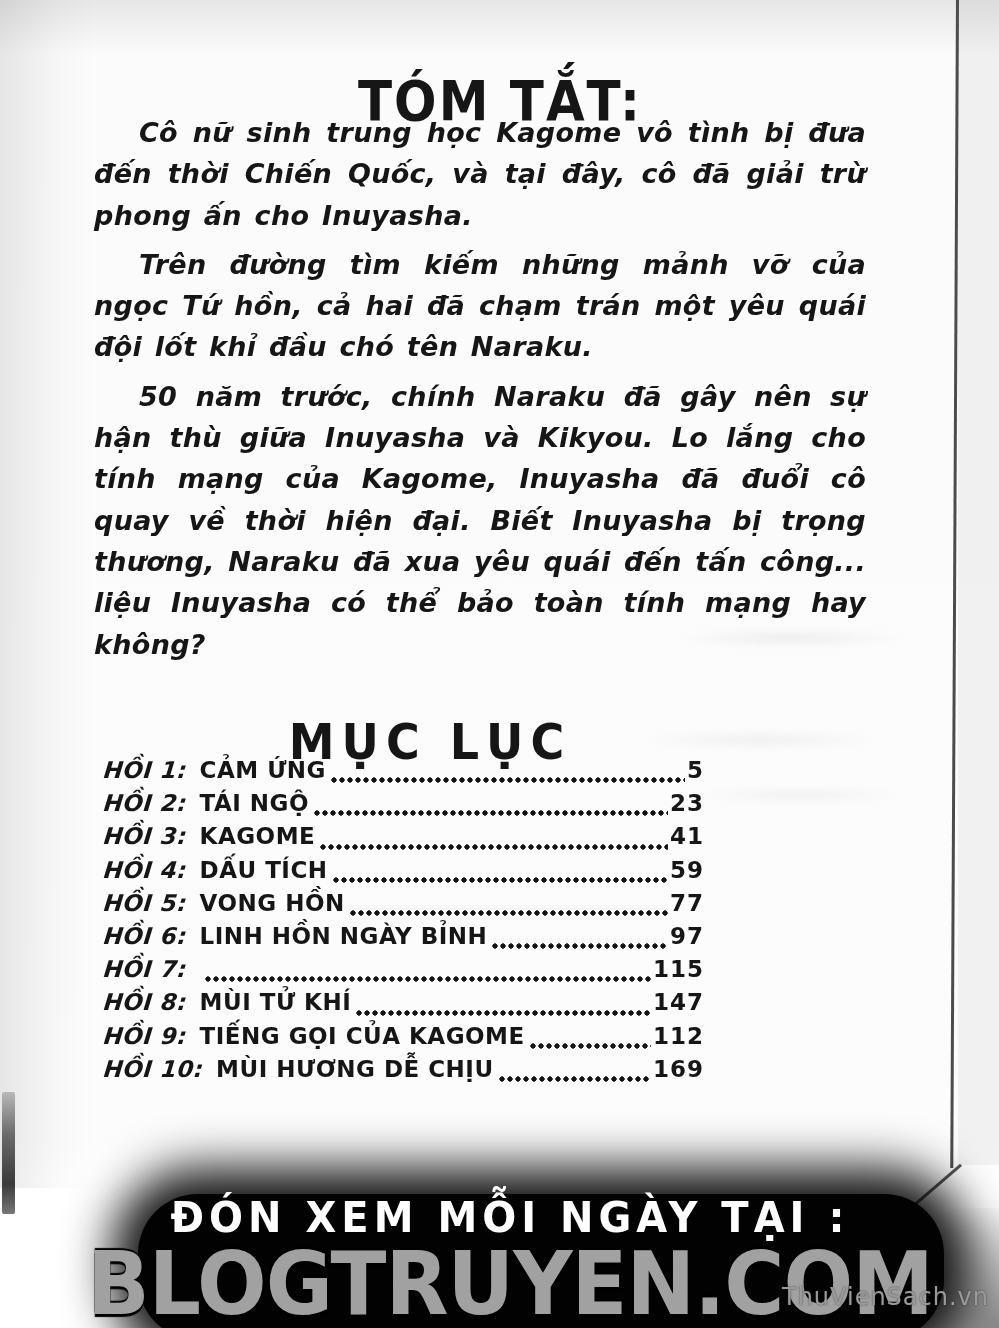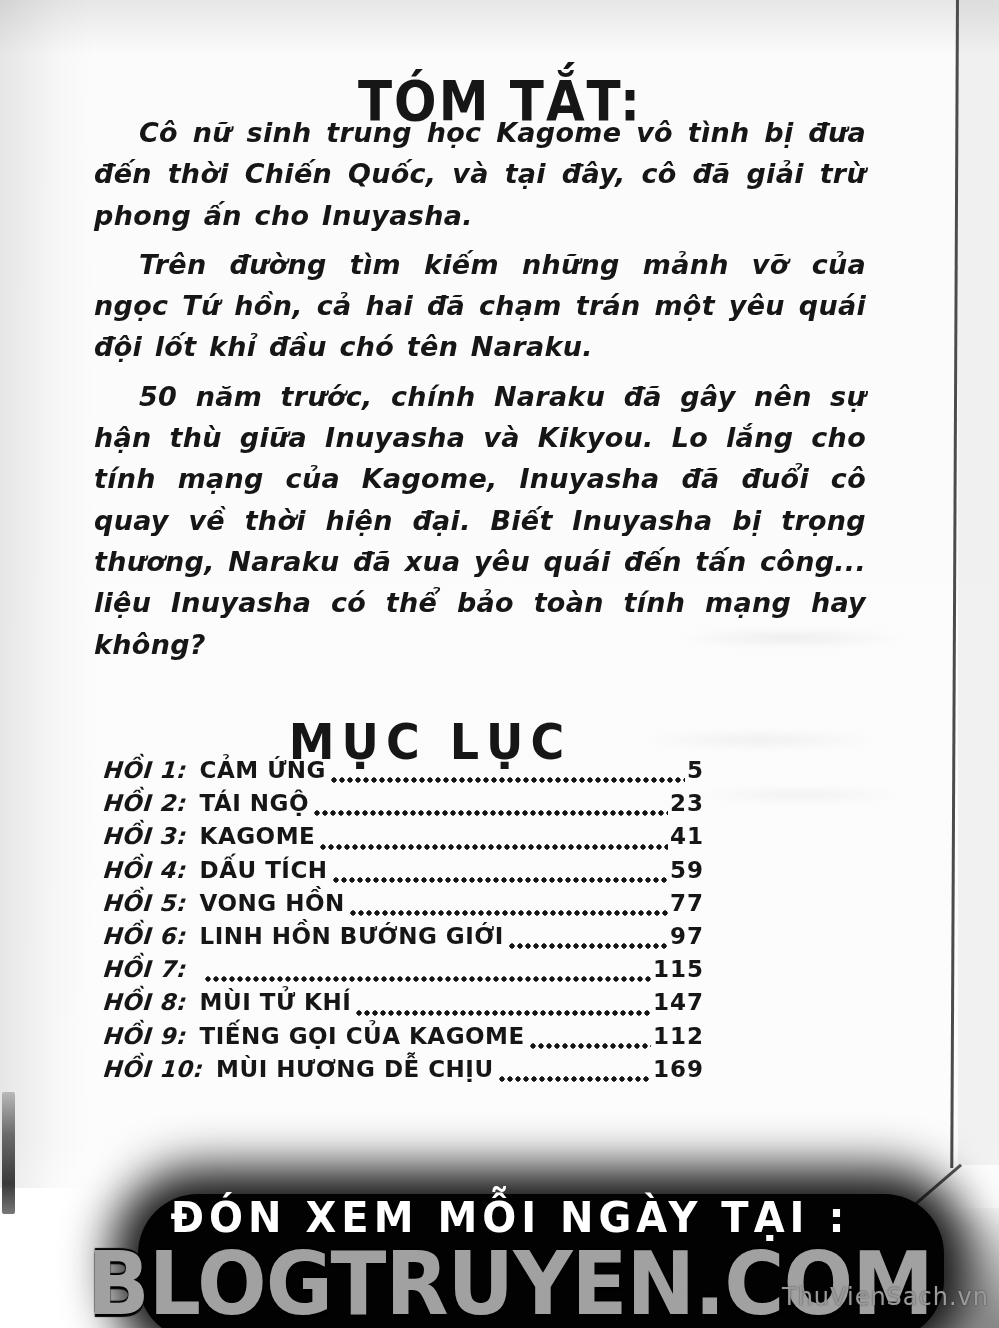--- a/index.html
+++ b/index.html
@@ -178,21 +178,21 @@
 
     <div class="toc-row">
       <span class="toc-ch">HỒI 5:</span>
       <span class="toc-name">VONG HỒN</span>
       <span class="toc-dots"></span>
       <span class="toc-page">77</span>
     </div>
 
     <div class="toc-row">
       <span class="toc-ch">HỒI 6:</span>
-      <span class="toc-name">LINH HỒN BƯỚNG GIỚI</span>
+      <span class="toc-name">LINH HỒN NGÀY BỈNH</span>
       <span class="toc-dots"></span>
       <span class="toc-page">97</span>
     </div>
 
     <div class="toc-row">
       <span class="toc-ch">HỒI 7:</span>
       <span class="toc-dots"></span>
       <span class="toc-page">115</span>
     </div>
 

